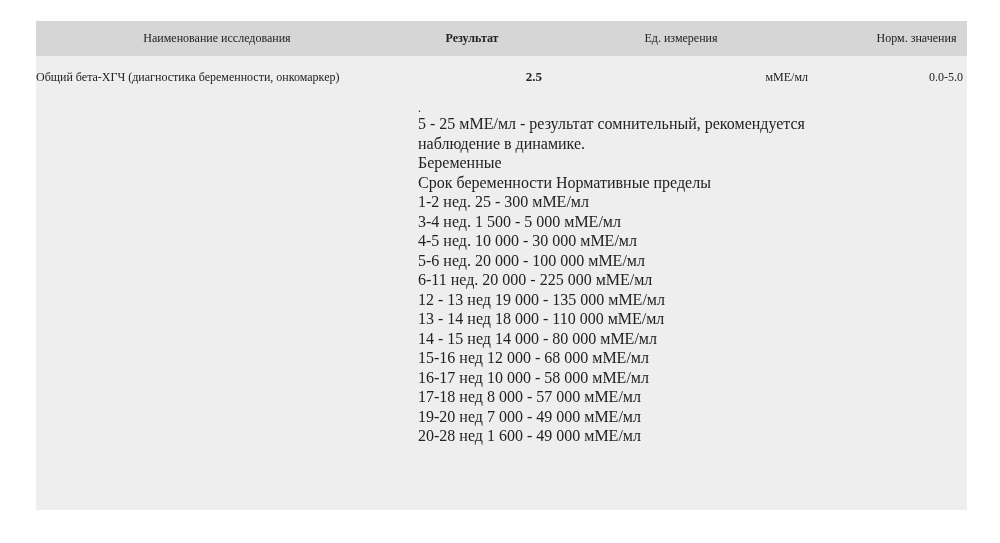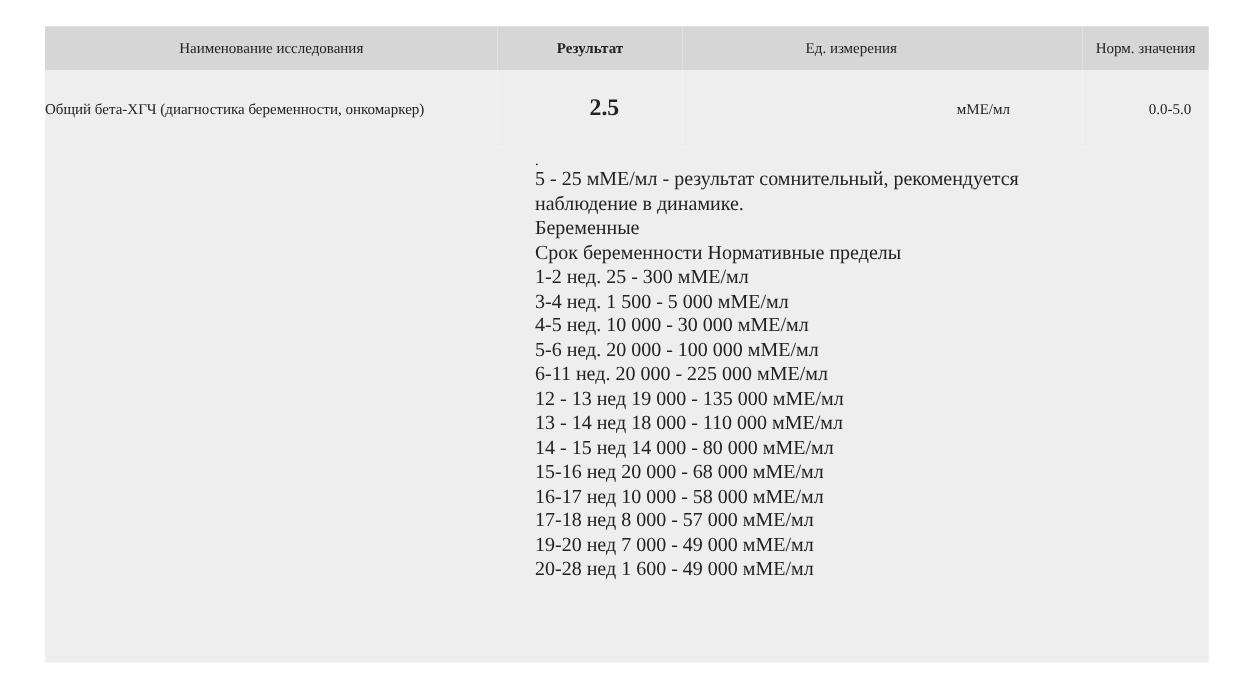--- a/index.html
+++ b/index.html
@@ -26,30 +26,30 @@
       font-size: 12px;
       height: 35px;
       padding: 0;
       text-align: center;
       vertical-align: middle;
     }
     .results-table th.bold { font-weight: bold; margin-top: 33px; }
     .results-table td {
       background: #eeeeee;
       font-size: 12px;
-      padding: 14px;
+      padding: 4px;
       vertical-align: top;
     }
     .row-main td { height: 34px; vertical-align: middle; }
     .col-name { width: 362px; }
     .col-result { width: 148px; }
     .col-unit { width: 320px; }
     .col-norm { width: 101px; }
     td.name-cell { text-align: left; padding-left: 0; }
-    td.result-cell { text-align: center; padding-left: 37px; font-weight: bold; font-size: 19px; }
+    td.result-cell { text-align: right; padding-left: 37px; font-weight: bold; font-size: 13px; }
     td.unit-cell { text-align: right; padding-right: 58px; }
     td.norm-cell { text-align: right; }
     .comment-cell {
       padding-top: 4px !important;
       padding-bottom: 14px !important;
       height: 394px;
     }
     .comment {
       margin-left: 378px;
       font-size: 16px;
@@ -93,21 +93,21 @@
           <span class="line">Беременные</span>
           <span class="line">Срок беременности Нормативные пределы</span>
           <span class="line">1-2 нед. 25 - 300 мМЕ/мл</span>
           <span class="line">3-4 нед. 1 500 - 5 000 мМЕ/мл</span>
           <span class="line">4-5 нед. 10 000 - 30 000 мМЕ/мл</span>
           <span class="line">5-6 нед. 20 000 - 100 000 мМЕ/мл</span>
           <span class="line">6-11 нед. 20 000 - 225 000 мМЕ/мл</span>
           <span class="line">12 - 13 нед 19 000 - 135 000 мМЕ/мл</span>
           <span class="line">13 - 14 нед 18 000 - 110 000 мМЕ/мл</span>
           <span class="line">14 - 15 нед 14 000 - 80 000 мМЕ/мл</span>
-          <span class="line">15-16 нед 20 000 - 68 000 мМЕ/мл</span>
+          <span class="line">15-16 нед 12 000 - 68 000 мМЕ/мл</span>
           <span class="line">16-17 нед 10 000 - 58 000 мМЕ/мл</span>
           <span class="line">17-18 нед 8 000 - 57 000 мМЕ/мл</span>
           <span class="line">19-20 нед 7 000 - 49 000 мМЕ/мл</span>
           <span class="line">20-28 нед 1 600 - 49 000 мМЕ/мл</span>
         </div>
       </td>
     </tr>
   </tbody>
 </table>
 

